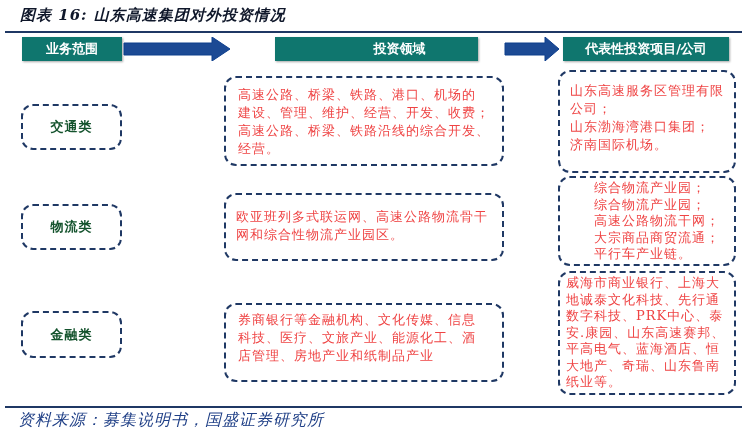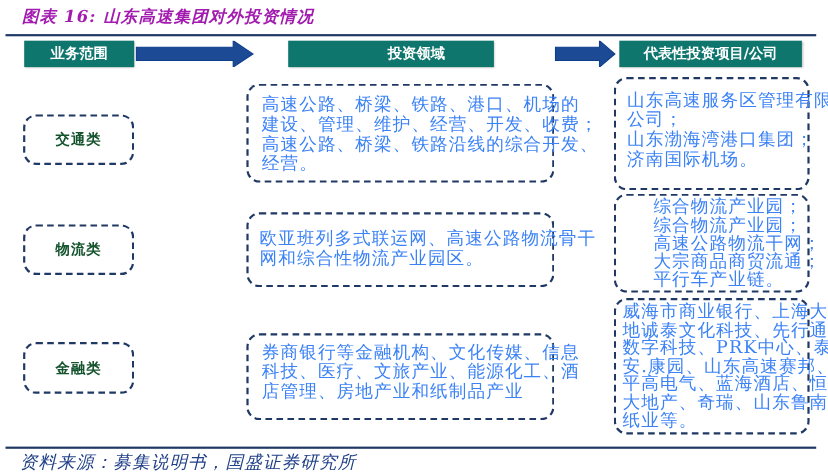--- a/index.html
+++ b/index.html
@@ -2,21 +2,21 @@
 <html><head>
 <meta charset="utf-8">
 <style>
   * { box-sizing: border-box; margin: 0; padding: 0; }
   html, body { width: 753px; height: 431px; background: #ffffff; overflow: hidden; }
   body { position: relative; font-family: "DejaVu Serif", "Liberation Serif", serif; color: #1a1a1a; }
 
   .title {
     position: absolute; left: 20px; top: 6px; height: 22px;
     font-family: "DejaVu Serif", serif; font-style: italic; font-weight: bold;
-    font-size: 15px; color: #a21caf; letter-spacing: 1px; white-space: nowrap;
+    font-size: 15px; color: #0f172a; letter-spacing: 1px; white-space: nowrap;
   }
   .rule { position: absolute; left: 5px; width: 737px; height: 2px; background: #1f3864; }
   .rule.top { top: 31px; }
   .rule.bottom { top: 406px; }
 
   .header-box {
     position: absolute; top: 37px; height: 24px; background: #0f766e;
     color: #ffffff; font-family: "DejaVu Sans", sans-serif; font-weight: bold;
     font-size: 13px; display: flex; align-items: center; justify-content: center;
     box-shadow: 1px 1px 2px rgba(0,0,0,0.35);
@@ -25,41 +25,41 @@
 
   .dash-box {
     position: absolute; border: 2px dashed #1f3864; border-radius: 12px;
     background: #ffffff;
   }
   .cat-label {
     position: absolute; left: 0; right: 0; top: 50%; transform: translateY(-50%);
     text-align: center; color: #14532d; font-size: 13px; font-weight: bold; letter-spacing: 1px;
   }
   .text-block {
-    position: absolute; font-size: 16px; line-height: 18px; color: #3b82f6;
+    position: absolute; font-size: 13px; line-height: 18px; color: #ef4444;
     letter-spacing: 1px;
   }
   .text-block .ln { display: block; white-space: nowrap; }
 
   .source {
     position: absolute; left: 18px; top: 410px; font-style: italic;
     font-size: 16px; color: #1f3f86; white-space: nowrap; letter-spacing: 1px;
   }
 </style>
 </head>
 <body>
 
 <div class="title">图表 16:  山东高速集团对外投资情况</div>
 <div class="rule top"></div>
 
 <div class="header-box" style="left:22px; width:100px;">业务范围</div>
 <svg class="arrow" style="left:122px;" width="110" height="24" viewBox="0 0 110 24">
   <polygon points="2,6 90,6 90,0 108,12 90,24 90,18 2,18" fill="#1c4a94" stroke="#0d3e8c" stroke-width="1"></polygon>
 </svg>
-<div class="header-box" style="left:262px; width:187px;padding-left:46px;">投资领域</div>
+<div class="header-box" style="left:275px; width:203px;padding-left:46px;">投资领域</div>
 <svg class="arrow" style="left:503px;" width="58" height="24" viewBox="0 0 58 24">
   <polygon points="2,6 42,6 42,0 56,12 42,24 42,18 2,18" fill="#1c4a94" stroke="#0d3e8c" stroke-width="1"></polygon>
 </svg>
 <div class="header-box" style="left:563px; width:166px;">代表性投资项目/公司</div>
 
 <div class="dash-box" style="left:21px; top:104px; width:101px; height:46px;">
   <div class="cat-label">交通类</div>
 </div>
 <div class="dash-box" style="left:224px; top:76px; width:280px; height:90px;">
   <div class="text-block" style="left:12px; top:8px;">

